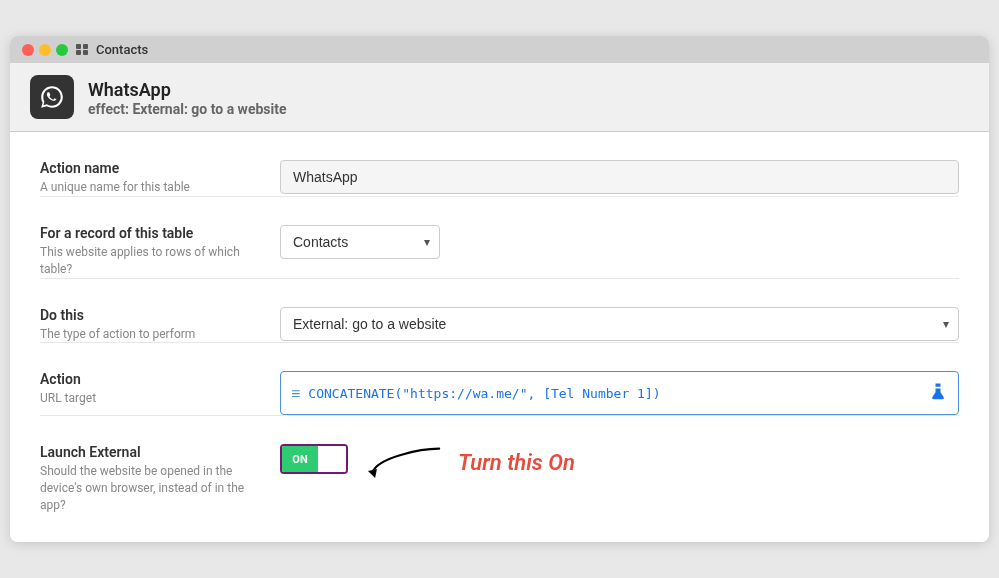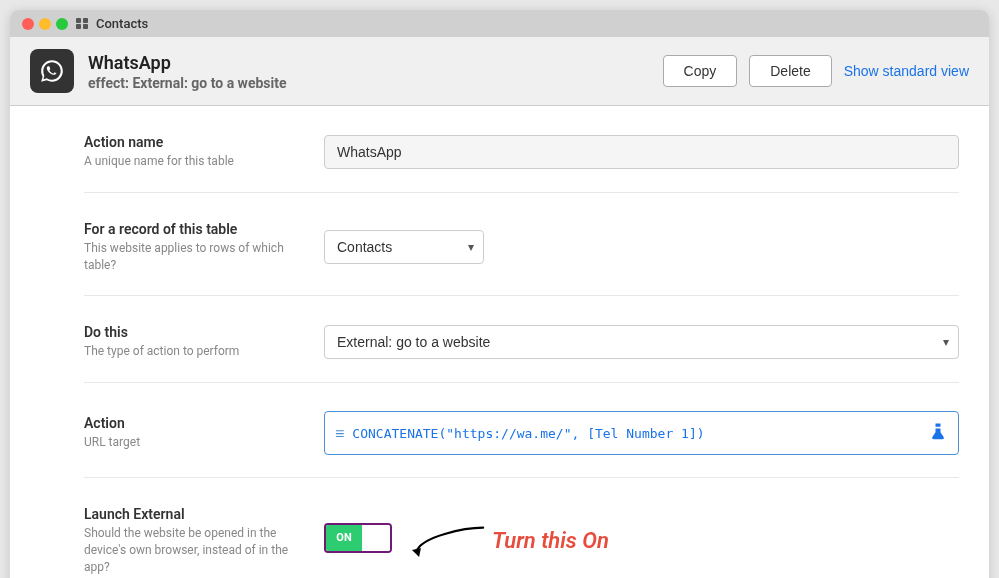--- a/index.html
+++ b/index.html
@@ -99,25 +99,23 @@
       font-size: 14px;
       cursor: pointer;
       font-weight: 500;
     }
     .content {
       padding: 28px 30px;
       background: #fff;
     }
     .form-row {
       display: flex;
-      align-items: center;
+      align-items: flex-start;
       margin-bottom: 28px;
-      padding-bottom: 22px;
       border-bottom: 1px solid #e8e8e8;
-      margin-left: 44px;
     }
     .form-row:last-child {
       border-bottom: none;
       margin-bottom: 0;
     }
     .form-label-col {
       width: 240px;
       flex-shrink: 0;
       padding-right: 20px;
     }
@@ -251,20 +249,21 @@
       font-weight: 700;
     }
     .toggle-off {
       background: white;
       flex: 1;
       height: 100%;
     }
     .arrow-annotation {
       display: flex;
       align-items: center;
+      gap: 10px;
     }
     .arrow-svg {
       width: 80px;
       height: 36px;
     }
     .turn-on-text {
       font-size: 22px;
       font-weight: 600;
       color: #e74c3c;
       font-style: italic;
@@ -299,25 +298,20 @@
           <path d="M12 2C6.48 2 2 6.48 2 12c0 1.85.5 3.58 1.37 5.07L2 22l5.07-1.36A9.94 9.94 0 0012 22c5.52 0 10-4.48 10-10S17.52 2 12 2zm.01 18c-1.6 0-3.1-.42-4.38-1.16l-.31-.18-3.21.86.86-3.14-.2-.33A7.96 7.96 0 014.01 12c0-4.42 3.58-8 8-8s8 3.58 8 8-3.59 8-8 8zm4.39-5.96c-.24-.12-1.41-.7-1.63-.77-.22-.08-.38-.12-.54.12-.16.24-.62.77-.76.93-.14.16-.28.18-.52.06-.24-.12-1.01-.37-1.93-1.19-.71-.63-1.19-1.41-1.33-1.65-.14-.24-.01-.37.11-.49.11-.11.24-.28.36-.42.12-.14.16-.24.24-.4.08-.16.04-.3-.02-.42-.06-.12-.54-1.3-.74-1.78-.2-.47-.4-.4-.54-.41H8.5c-.14 0-.36.05-.55.26-.19.21-.73.71-.73 1.73s.75 2.01.85 2.15c.1.14 1.47 2.25 3.57 3.16.5.22.89.34 1.19.44.5.16.96.14 1.32.08.4-.06 1.24-.51 1.41-1 .17-.49.17-.91.12-1-.05-.09-.19-.14-.43-.25z"></path>
         </svg>
       </div>
       <div>
         <div class="header-title">WhatsApp</div>
         <div class="header-subtitle">
           <span>effect: </span><span>External: go to a website</span>
         </div>
       </div>
     </div>
-    <div class="header-right">
-      <button class="btn">Copy</button>
-      <button class="btn">Delete</button>
-      <button class="btn-show-standard">Show standard view</button>
-    </div>
   </div>
 
   <div class="content">
 
     <div class="form-row">
       <div class="form-label-col">
         <div class="form-label">Action name</div>
         <div class="form-desc">A unique name for this table</div>
       </div>
       <div class="form-control-col">

